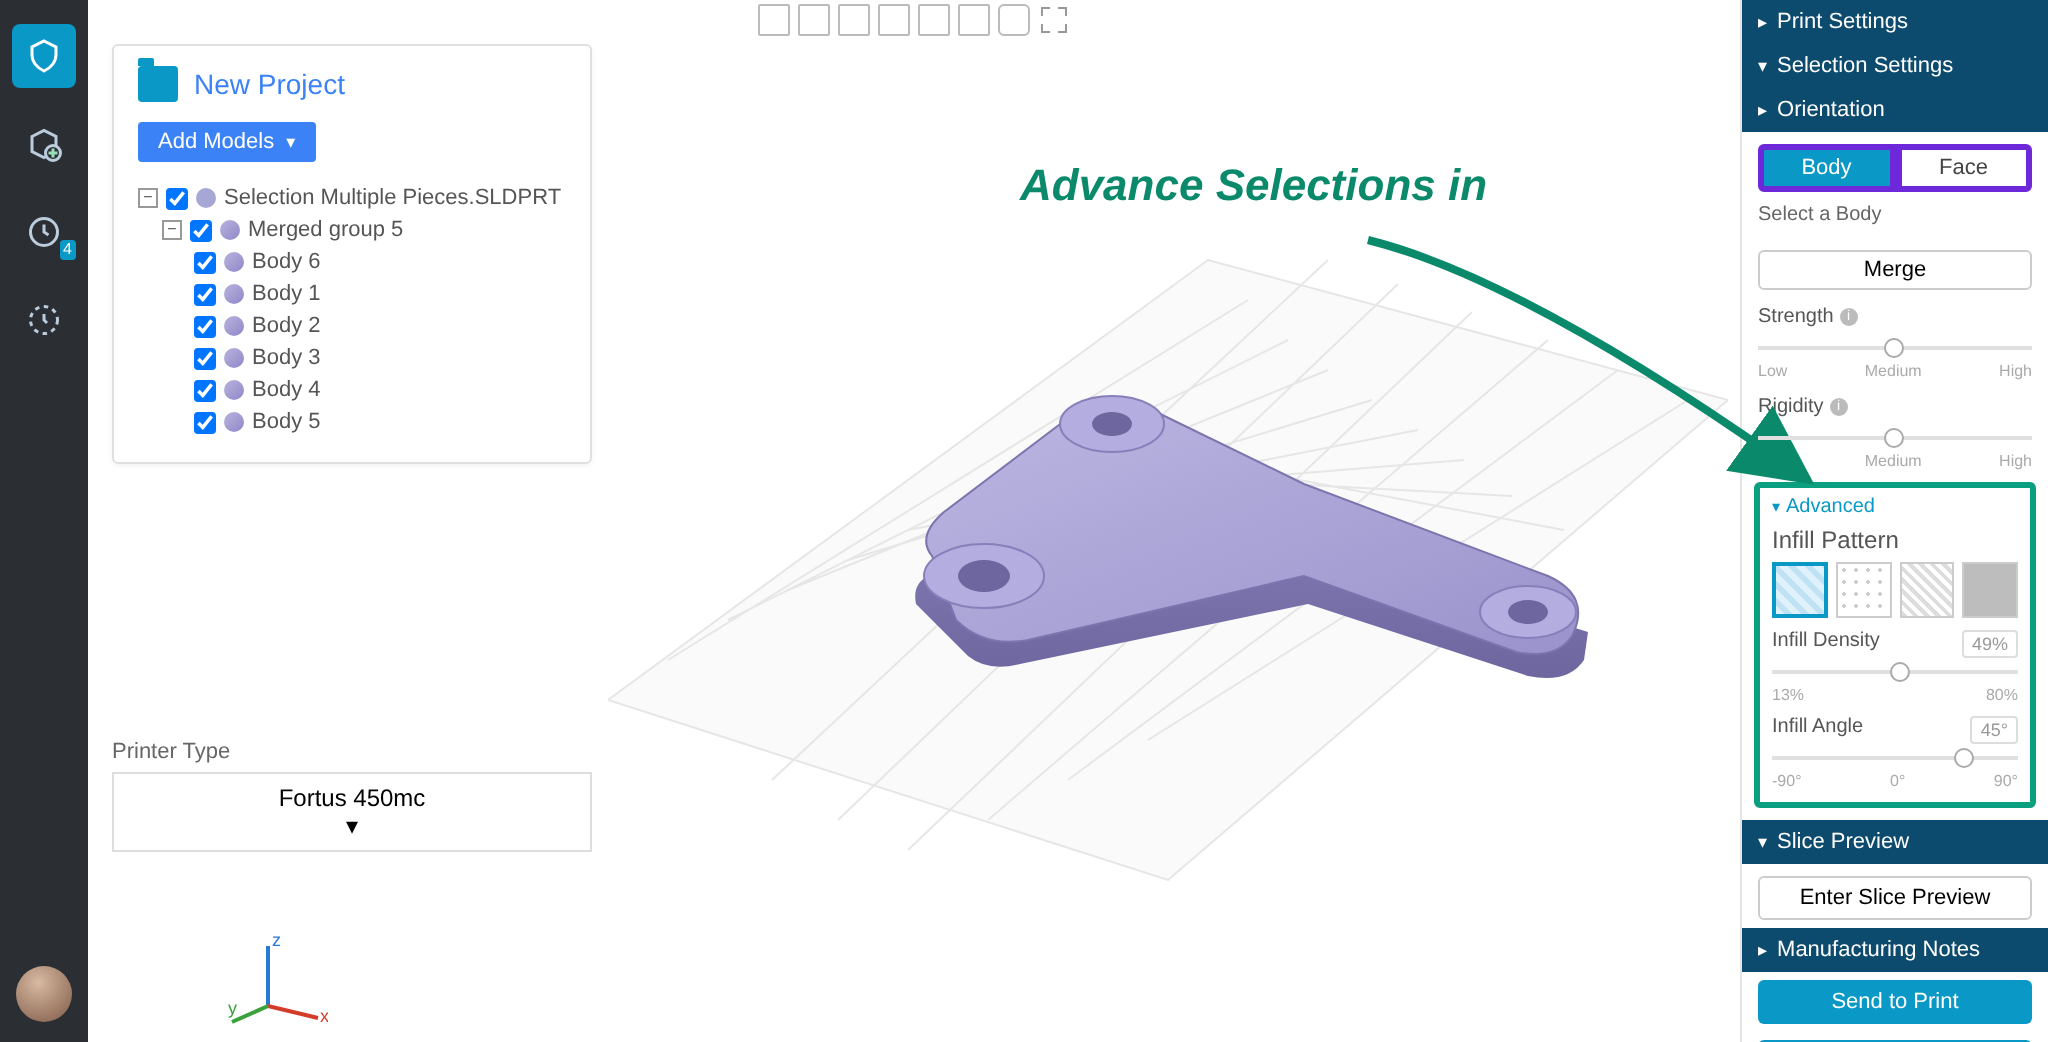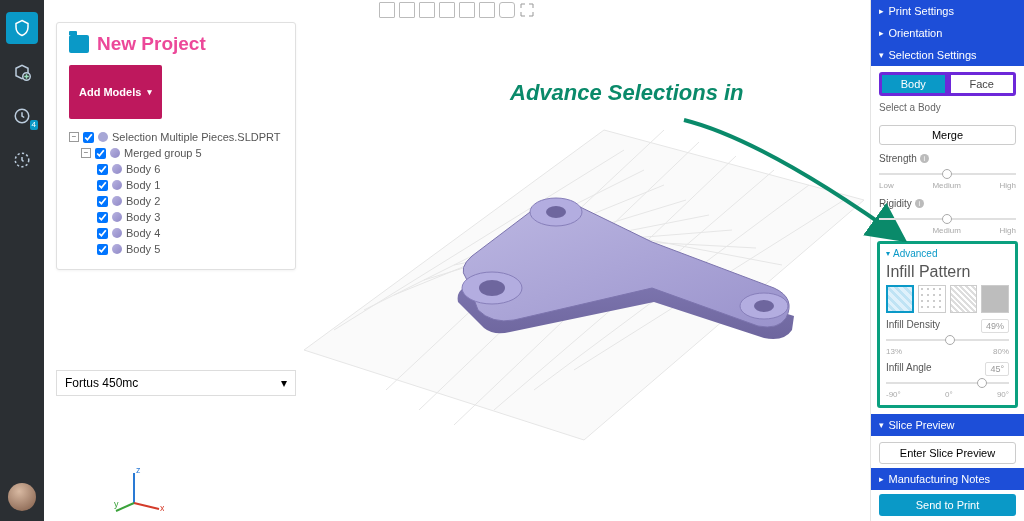--- a/index.html
+++ b/index.html
@@ -17,47 +17,47 @@
   
   .main { flex: 1; display: flex; flex-direction: column; position: relative; }
   .viewtoolbar { position: absolute; top: 2px; left: 50%; transform: translateX(-50%); display: flex; gap: 4px; }
   .vt-icon { width: 16px; height: 16px; border: 1px solid #bbb; border-radius: 1px; background: #fff; cursor: pointer; }
 
   
   .panel { position: absolute; top: 22px; left: 12px; width: 240px; background: #fff; border: 1px solid #e0e0e0; border-radius: 3px; box-shadow: 0 1px 3px rgba(0,0,0,.05); padding: 10px 12px 12px; }
   .panel-title { display: flex; align-items: center; gap: 8px; margin-bottom: 10px; }
   .panel-title .folder { width: 20px; height: 18px; background: #0a99c7; border-radius: 2px; position: relative; }
   .panel-title .folder::before { content:""; position:absolute; top:-4px; left:0; width:8px; height:4px; background:#0a99c7; border-radius:1px 1px 0 0; }
-  .panel-title span { font-weight: 700; font-size: 19px; color: #ec4899; }
-  .add-models { background: #be185d; color: #fff; border: none; font-size: 11px; padding: 21px 10px; border-radius: 2px; display: inline-flex; align-items: center; gap: 6px; cursor: pointer; font-weight: bold; }
+  .panel-title span { font-weight: 400; font-size: 14px; color: #3b82f6; }
+  .add-models { background: #3b82f6; color: #fff; border: none; font-size: 11px; padding: 4px 10px; border-radius: 2px; display: inline-flex; align-items: center; gap: 6px; cursor: pointer; }
   .add-models::after { content: "▾"; font-size: 9px; }
   .tree { margin-top: 10px; font-size: 11px; color: #555; }
   .tree-row { display: flex; align-items: center; gap: 4px; padding: 2px 0; white-space: nowrap; }
   .tree-indent1 { padding-left: 12px; }
   .tree-indent2 { padding-left: 28px; }
   .tree .toggle { width: 10px; height: 10px; border: 1px solid #999; font-size: 8px; line-height: 8px; text-align: center; cursor: pointer; }
   .tree input[type=checkbox] { width: 11px; height: 11px; cursor: pointer; }
   .tree .visicon, .tree .bodyicon { width: 10px; height: 10px; border-radius: 50%; }
   .tree .visicon { background: #a7a7d6; }
   .tree .bodyicon { background: linear-gradient(135deg,#b8b3e0,#8f88c7); }
   .printer-block { position: absolute; top: 370px; left: 12px; width: 240px; }
   .printer-label { font-size: 11px; color: #666; margin-bottom: 4px; }
-  .printer-select { width: 100%; border: 1px solid #ddd; background: #fff; font-size: 12px; padding: 5px 8px; display: flex; justify-content: space-between; align-items: center; cursor: pointer; }
+  .printer-select { width: 100%; border: 1px solid #ddd; background: #fff; font-size: 12px; padding: 5px 8px; display: flex; justify-content: space-between; align-items: center; cursor: pointer; flex-direction: column; }
   .grid { position: absolute; left: 260px; top: 70px; width: 560px; height: 380px; }
   .part { position: absolute; left: 400px; top: 160px; width: 360px; height: 220px; }
 
   
   .annotation { position: absolute; left: 466px; top: 80px; color: #0a8a6a; font: italic 600 22px/1.2 Georgia, serif; text-align: center; pointer-events: none; }
   .arrow { position: absolute; left: 630px; top: 110px; pointer-events: none; }
 
   .triad { position: absolute; left: 70px; bottom: 8px; }
 
   
   .rcol { width: 154px; background: #fff; display: flex; flex-direction: column; border-left: 1px solid #e4e4e4; font-size: 11px; color: #444; }
-  .sec-head { background: #1d4ed8; color: #fff; padding: 5px 8px; font-size: 11px; display: flex; align-items: center; gap: 5px; cursor: pointer; }
+  .sec-head { background: #0c4a6e; color: #fff; padding: 5px 8px; font-size: 11px; display: flex; align-items: center; gap: 5px; cursor: pointer; }
   .sec-head::before { content: "▸"; font-size: 9px; }
   .sec-head.open::before { content: "▾"; }
   .sec-body { padding: 6px 8px; }
   .bf-toggle { display: flex; margin-bottom: 6px; }
   .bf-toggle div { flex: 1; text-align: center; font-size: 11px; padding: 3px 0; border: 3px solid #6d28d9; cursor: pointer; }
   .bf-body { background: #0a99c7; color: #fff; border-color: #0a99c7; border-radius: 3px 0 0 3px; }
   .bf-face { border-radius: 0 3px 3px 0; }
   .sel-label { font-size: 10px; color: #666; margin-bottom: 12px; }
   .merge-btn { width: 100%; border: 1px solid #ccc; background: #fff; padding: 3px 0; font-size: 11px; border-radius: 3px; cursor: pointer; }
   .slider-block { margin-top: 8px; }
@@ -220,40 +220,41 @@
           </div>
         <div class="tree-row tree-indent2">
             <input type="checkbox" checked="" style="">
             <span class="bodyicon"></span>
             <span>Body 5</span>
           </div>
       </div>
     </div>
 
     <div class="printer-block">
+      <div class="printer-label">Printer Type</div>
       <div class="printer-select">
         <span>Fortus 450mc</span>
         <span>▾</span>
       </div>
     </div>
 
     <svg class="triad" width="50" height="50">
       <line x1="20" y1="40" x2="20" y2="10" stroke="#2a7ad4" stroke-width="2"></line>
         <text x="22" y="10" font-size="9" fill="#2a7ad4">z</text>
       <line x1="20" y1="40" x2="45" y2="46" stroke="#d43b2a" stroke-width="2"></line>
         <text x="46" y="48" font-size="9" fill="#d43b2a">x</text>
       <line x1="20" y1="40" x2="2" y2="48" stroke="#3aa23a" stroke-width="2"></line>
         <text x="0" y="44" font-size="9" fill="#3aa23a">y</text>
     </svg>
   </div>
 
   <div class="rcol">
     <div class="sec-head">Print Settings</div>
+    <div class="sec-head open">Selection Settings</div>
     <div class="sec-head">Orientation</div>
-    <div class="sec-head open">Selection Settings</div>
 
     <div class="sec-body">
       <div class="bf-toggle">
         <div class="bf-body">Body</div>
         <div class="bf-face">Face</div>
       </div>
       <div class="sel-label">Select a Body</div>
       <button class="merge-btn">Merge</button>
 
       <div class="slider-block">
@@ -280,21 +281,21 @@
           </div>
         <div class="axis-lbls">
             <span>Low</span>
             <span>Medium</span>
             <span>High</span>
           </div>
       </div>
 
       <div class="adv-box" style="margin-top:6px">
         <div class="adv-head">Advanced</div>
-        <div style="font-size:16px;color:#555;margin-top:4px">Infill Pattern</div>
+        <div style="font-size:12px;color:#555;margin-top:4px">Infill Pattern</div>
         <div class="pattern-row">
           <div class="pat sel" style="background:repeating-linear-gradient(45deg,#dff1fb 0 3px,#bfe3f4 3px 6px)"></div>
           <div class="pat" style="background:radial-gradient(circle,#ccc 1px,transparent 1px) 0 0/6px 6px"></div>
           <div class="pat" style="background:repeating-linear-gradient(45deg,#ddd 0 2px,#fff 2px 4px),repeating-linear-gradient(-45deg,#ddd 0 2px,#fff 2px 4px)"></div>
           <div class="pat" style="background:#bdbdbd"></div>
         </div>
         <div style="font-size:10px;color:#555">
           <span>Infill Density</span>
           <span class="valbox">49%</span>
         </div>

